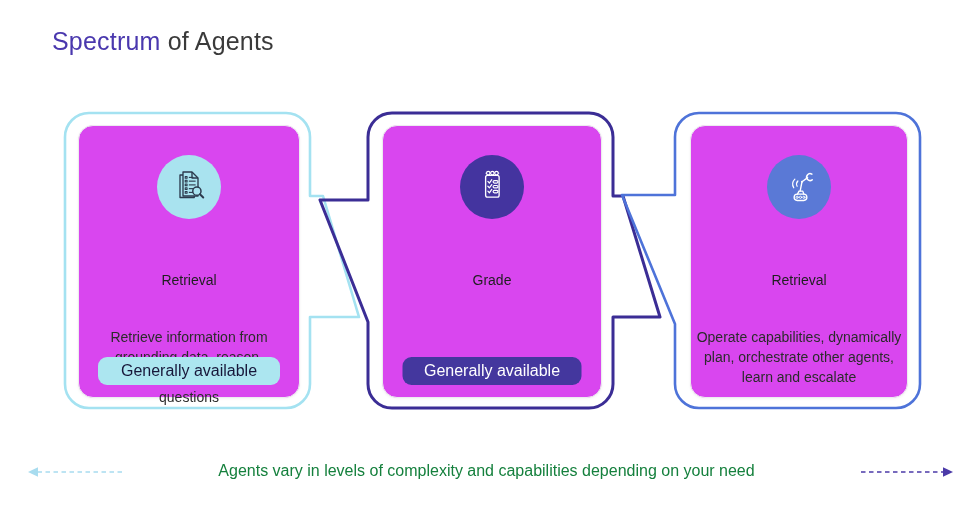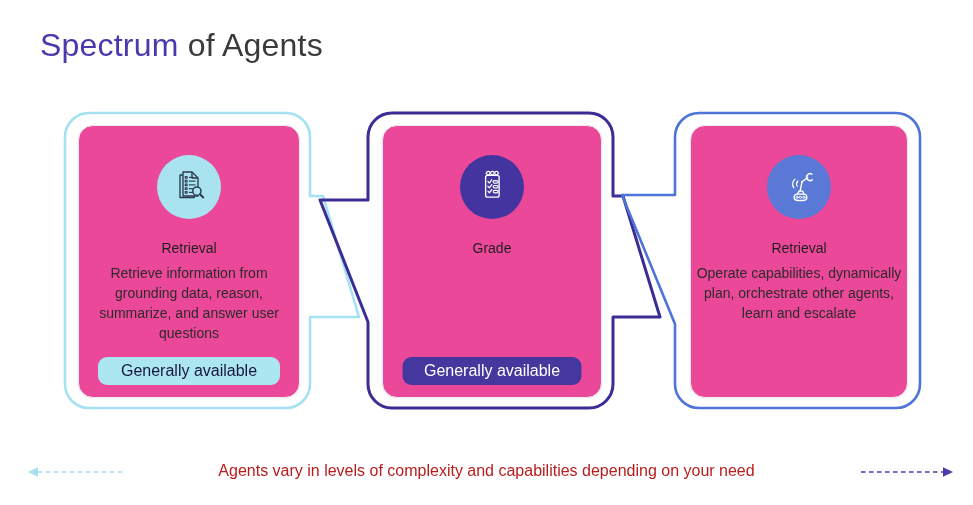--- a/index.html
+++ b/index.html
@@ -1,29 +1,29 @@
 <!DOCTYPE html>
 <html><head>
 <meta charset="utf-8">
 <style>
   html,body{margin:0;padding:0;background:#ffffff;}
   body{width:973px;height:505px;overflow:hidden;position:relative;
        font-family:"Liberation Sans", sans-serif;}
   .stage{position:absolute;inset:0;width:973px;height:505px;}
 
-  .page-title{position:absolute;left:40px;top:27px;font-size:32px;
+  .page-title{position:absolute;left:52px;top:27px;font-size:25px;
               letter-spacing:.2px;color:#3a3a3a;}
   .page-title .hl{color:#4a38ae;}
 
   .outline-svg{position:absolute;left:0;top:0;}
 
-  .card-body{position:absolute;top:125px;height:271px;background:#ec4899;
+  .card-body{position:absolute;top:125px;height:271px;background:#d946ef;
              border:1px solid #ececef;border-radius:15px;
              box-shadow:0 1px 3px rgba(0,0,0,.05);
-             display:flex;flex-direction:column;align-items:center;}
+             display:flex;flex-direction:column;align-items:center;gap:32px;}
   .card-body.c1{left:78px;width:220px;}
   .card-body.c2{left:382px;width:218px;}
   .card-body.c3{left:690px;width:216px;}
 
   .icon-circle{margin-top:29px;width:64px;height:64px;border-radius:50%;
                display:flex;align-items:center;justify-content:center;flex:0 0 auto;}
   .icon-circle.cyan{background:#a9e3ef;}
   .icon-circle.indigo{background:#44349f;}
   .icon-circle.blue{background:#5a79d6;}
 
@@ -32,21 +32,21 @@
              line-height:20px;color:#2b2b2b;}
 
   .badge{position:absolute;bottom:12px;left:50%;transform:translateX(-50%);
          height:28px;border-radius:9px;display:flex;align-items:center;
          justify-content:center;font-size:16px;}
   .badge.b1{width:182px;background:#ace6f0;color:#17173a;}
   .badge.b2{width:179px;background:#44379e;color:#ffffff;}
   .badge.b3{width:180px;background:#5878d2;color:#ffffff;}
 
   .footer-caption{position:absolute;left:0;top:462px;width:973px;
-                  text-align:center;font-size:16px;color:#b91c1c;}
+                  text-align:center;font-size:16px;color:#15803d;}
 </style>
 </head>
 <body>
 
 <div class="stage">
 
   <div class="page-title">
     <span class="hl">Spectrum</span><span> of Agents</span>
   </div>
 

